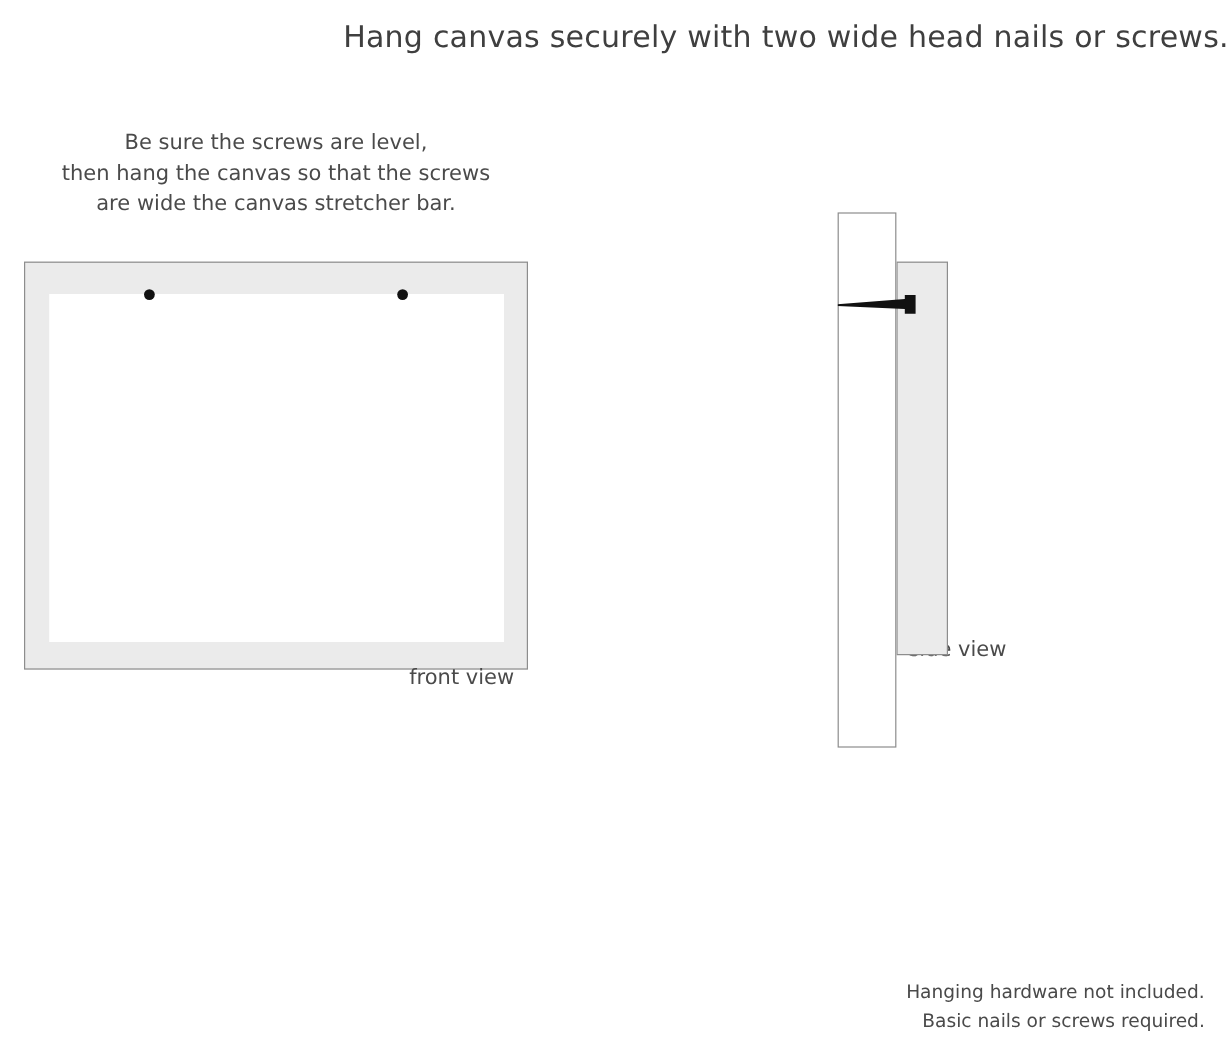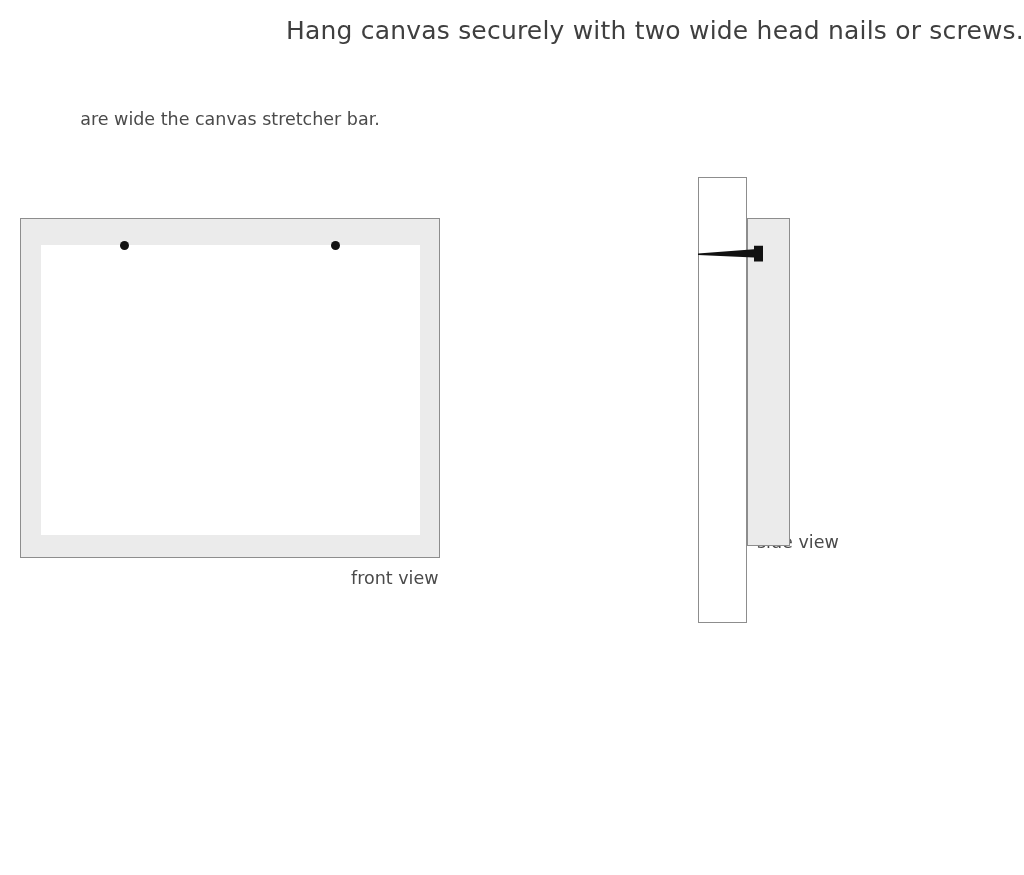--- a/index.html
+++ b/index.html
@@ -92,21 +92,21 @@
   }
   .screw-dot-left  { left: 100px; top: 23px; }
   .screw-dot-right { left: 311px; top: 23px; }
 
   .view-label {
     position: absolute;
     font-size: 17.5px;
     color: #4a4a4a;
     white-space: nowrap;
   }
-  .label-front { left: 341px; top: 568px; margin-left: 10px; }
+  .label-front { left: 341px; top: 555px; }
   .label-side  { left: 757px; top: 532px; }
 
   
   .side-view {
     position: absolute;
     left: 698px;
     top: 177px;
     width: 110px;
     height: 450px;
   }
@@ -155,20 +155,22 @@
   .footer .line { display: block; white-space: nowrap; }
 </style>
 </head>
 <body>
 
 <div class="page">
 
   <div class="title">Hang canvas securely with two wide head nails or screws.</div>
 
   <div class="caption caption-left">
+    <span class="line">Be sure the screws are level,</span>
+    <span class="line">then hang the canvas so that the screws</span>
     <span class="line">are wide the canvas stretcher bar.</span>
   </div>
 
   <div class="caption caption-right">
   </div>
 
   <div class="front-view">
     <div class="canvas-frame"></div>
     <div class="canvas-inner"></div>
     <div class="screw-dot screw-dot-left"></div>
@@ -180,14 +182,18 @@
     <div class="stretcher-bar"></div>
     <div class="wall-bar"></div>
     <div class="side-screw">
       <svg width="66" height="18" viewBox="0 0 66 18" xmlns="http://www.w3.org/2000/svg">
         <path d="M0 8.6 L56 4.2 L56 0.8 L65 0.8 L65 16.4 L56 16.4 L56 12.6 L0 10.0 Z" fill="#111111"></path>
       </svg>
     </div>
   </div>
   <div class="view-label label-side">side view</div>
 
+  <div class="footer">
+    <span class="line">Hanging hardware not included.</span>
+    <span class="line">Basic nails or screws required.</span>
+  </div>
 
 </div>
 
 </body></html>

